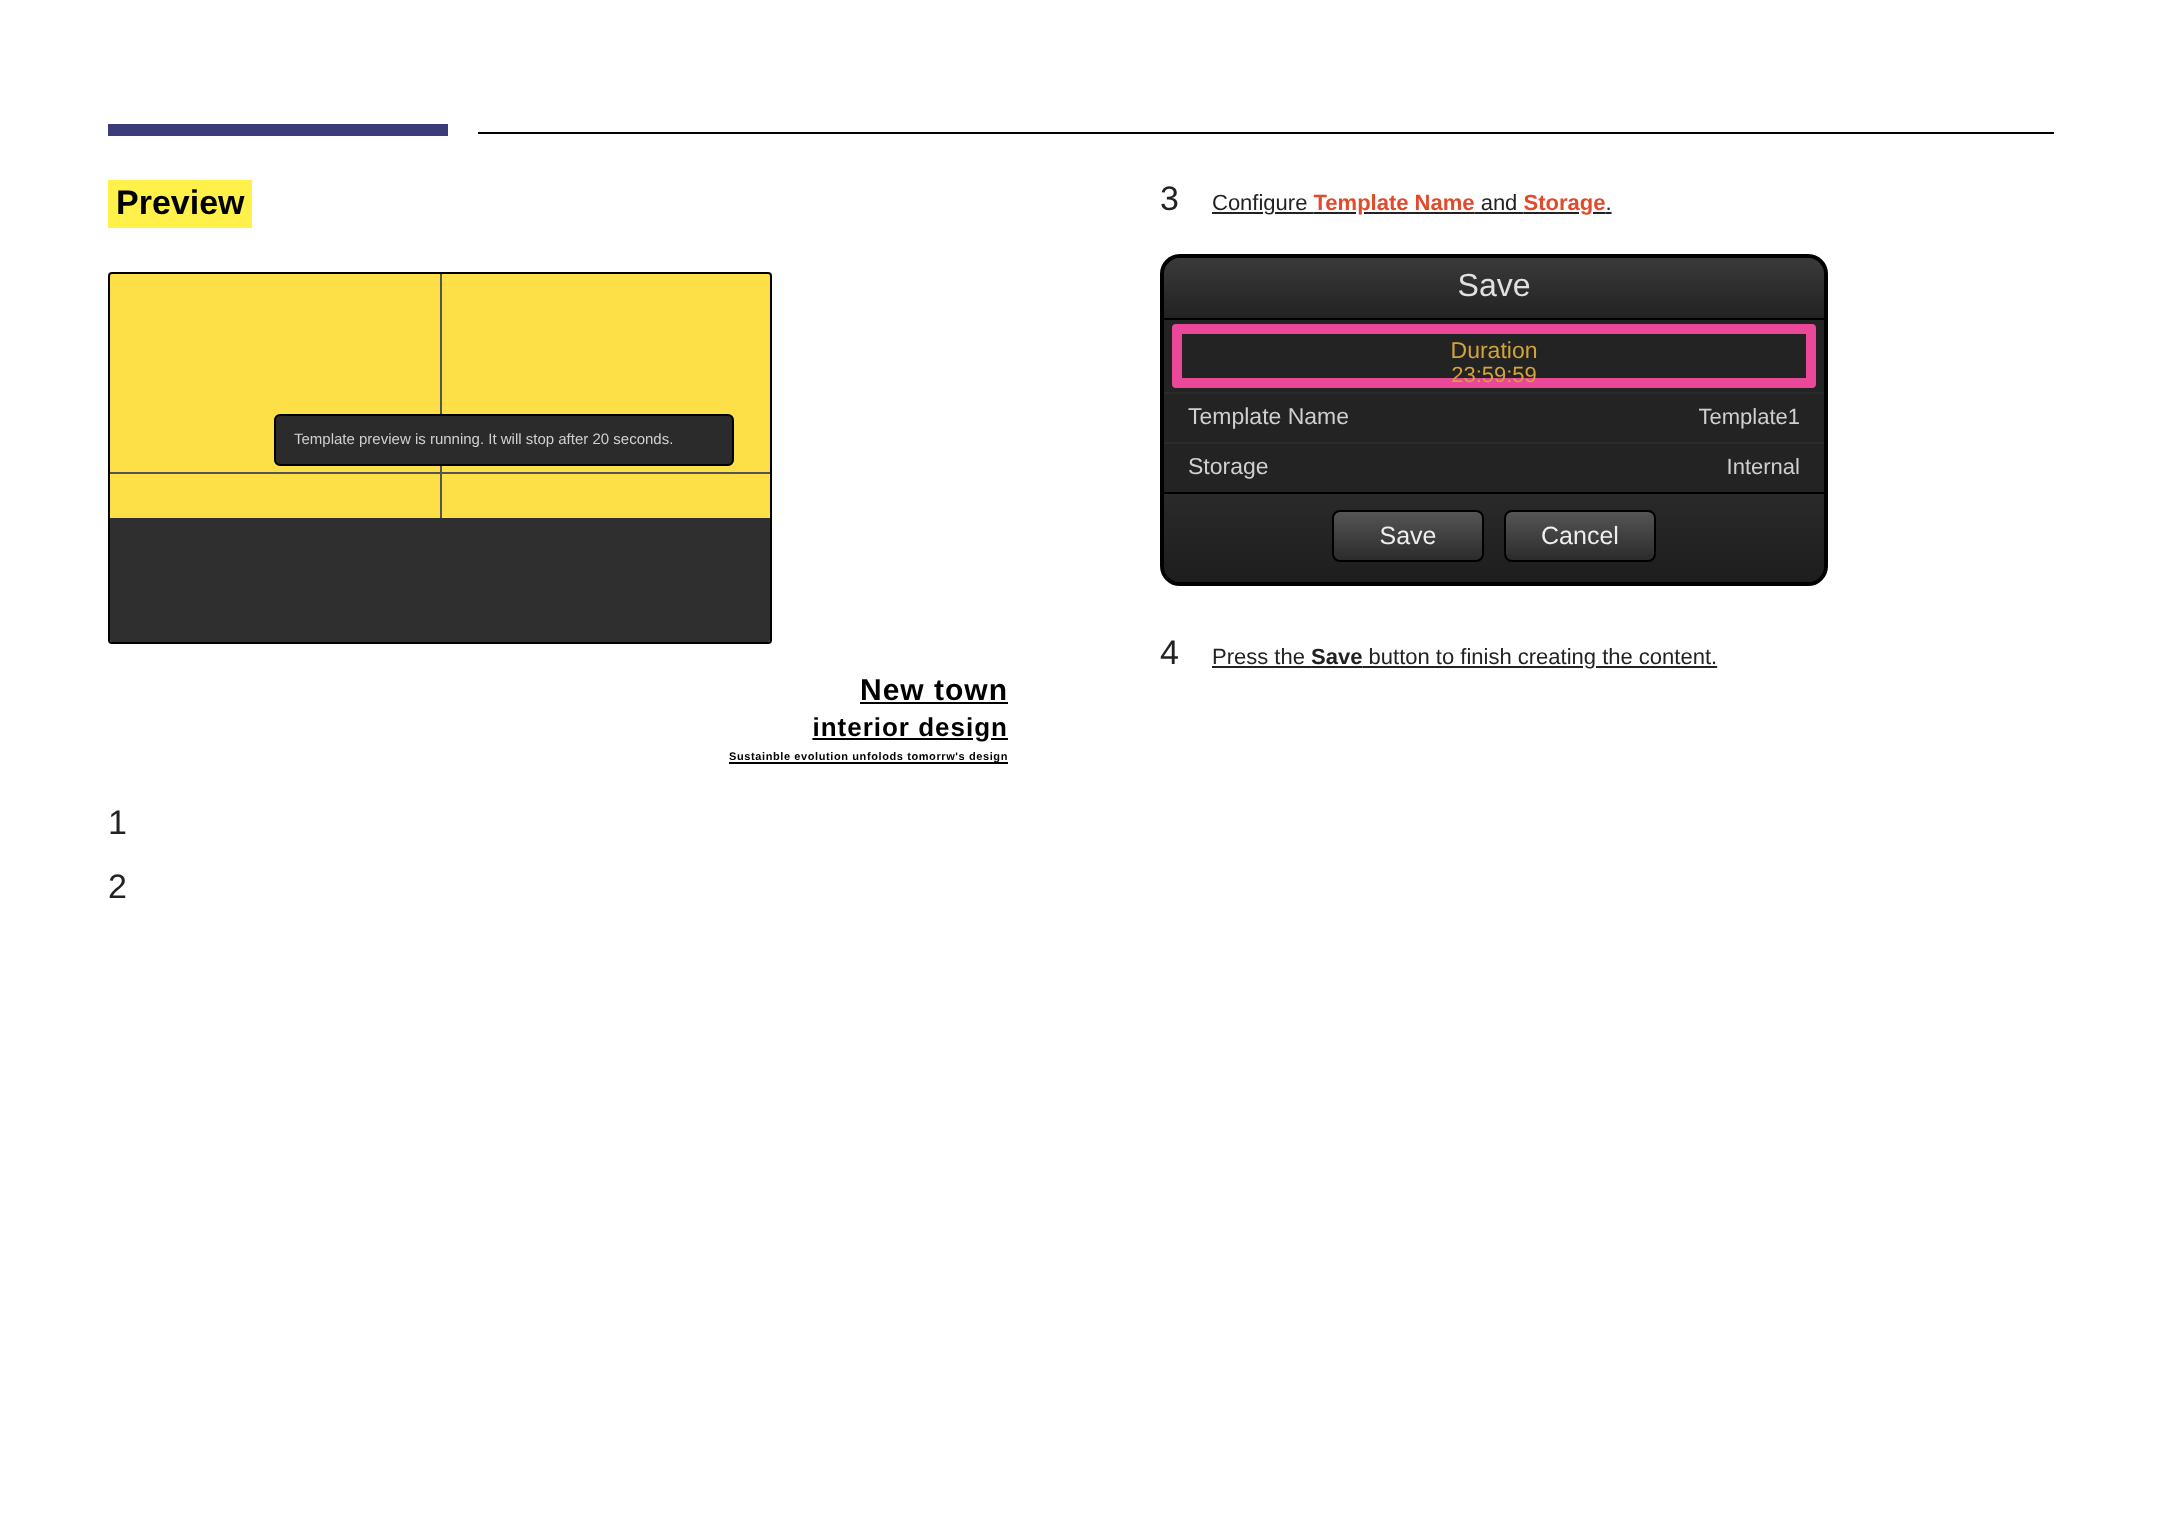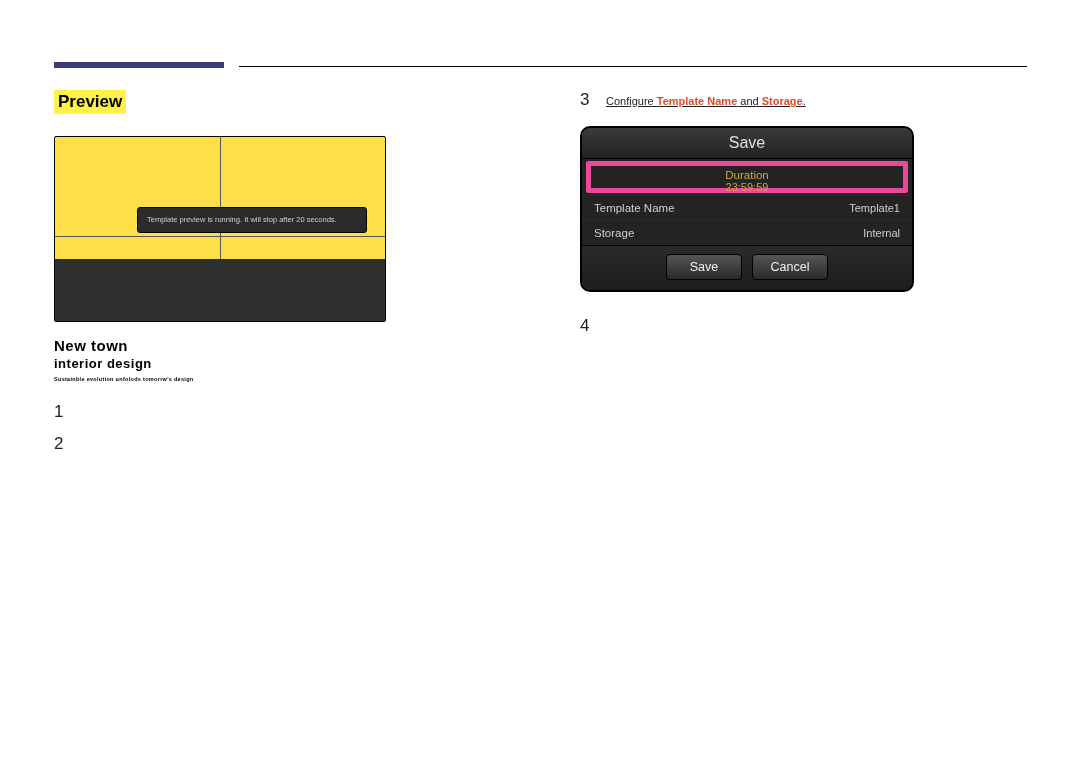--- a/index.html
+++ b/index.html
@@ -96,23 +96,24 @@
     color: #d0d0d0;
     line-height: 1.3;
   }
   .preview-screenshot .bottom-area {
     position: absolute;
     left: 0; right: 0; bottom: 0;
     height: 62px;
     background: #2f2f2f;
   }
   .preview-caption {
-    text-align: left;
+    text-align: right;
     margin-top: 14px;
     line-height: 1.3;
+    text-decoration: underline;
   }
   .preview-caption .line1 {
     font-size: 15px;
     font-weight: bold;
     letter-spacing: 0.5px;
   }
   .preview-caption .line2 {
     font-size: 13px;
     font-weight: bold;
     letter-spacing: 0.5px;
@@ -282,17 +283,18 @@
           </div>
         <div class="buttons">
           <div class="btn">Save</div>
           <div class="btn">Cancel</div>
         </div>
       </div>
 
       <div class="right-steps" id="right-step-4">
           <div class="step">
             <span class="num">4</span>
+            <span class="text">Press the <span class="bold">Save</span> button to finish creating the content.</span>
           </div>
         </div>
     </div>
   </div>
 </div>
 
 </body></html>

